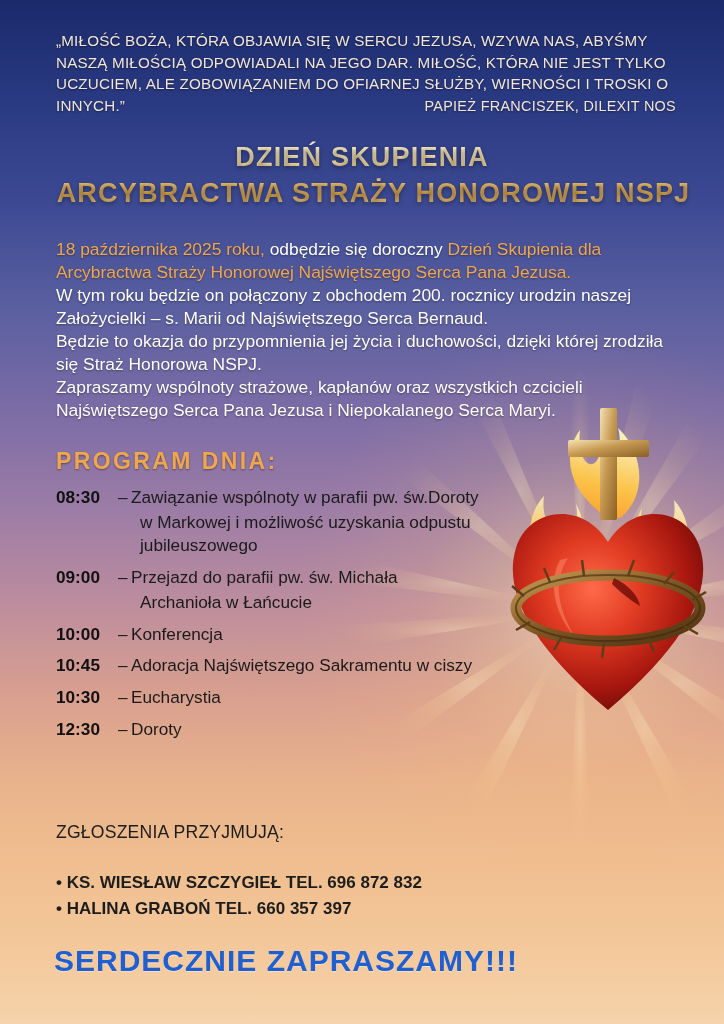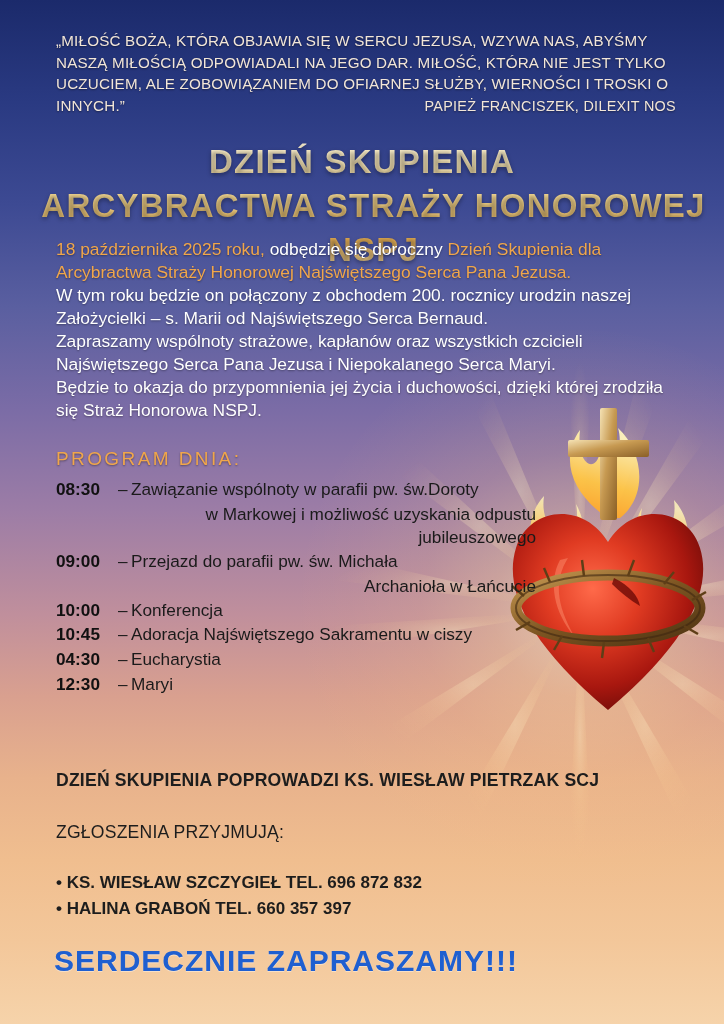--- a/index.html
+++ b/index.html
@@ -84,21 +84,21 @@
     text-shadow: 0 1px 2px rgba(0,0,0,0.45);
   }
 
   
   .title {
     position: absolute;
     left: 0;
     top: 140px;
     width: 724px;
     text-align: center;
-    font-size: 33px;
+    font-size: 27px;
     font-weight: bold;
     letter-spacing: 1.2px;
     line-height: 1.33;
     color: #f7dda2;
     background: linear-gradient(to bottom, #fff6d8 0%, #f6d88f 45%, #e0a94f 75%, #f4dca4 100%);
     -webkit-background-clip: text;
     background-clip: text;
     -webkit-text-fill-color: transparent;
     text-shadow: 0 2px 4px rgba(0,0,0,0.35);
   }
@@ -116,40 +116,40 @@
     text-shadow: 0 1px 2px rgba(0,0,0,0.38);
   }
   .intro .hl { color: #f0a64b; }
   .intro .hl2 { color: #f0a64b; }
 
   
   .program-title {
     position: absolute;
     left: 56px;
     top: 448px;
-    font-size: 19px;
-    font-weight: normal;
+    font-size: 23px;
+    font-weight: bold;
     letter-spacing: 2.4px;
     color: #f0a64b;
     text-shadow: 0 1px 2px rgba(0,0,0,0.4);
   }
   .program {
     position: absolute;
     left: 56px;
     top: 478px;
     width: 480px;
     color: #1a1a1a;
     font-size: 17.2px;
     line-height: 1.38;
   }
-  .prow { display: flex; align-items: center; margin-bottom: 1px; }
+  .prow { display: flex; align-items: center; margin-bottom: 1px; margin-top: 8px; }
   .ptime { font-weight: bold; width: 62px; flex: 0 0 62px; color: #111; }
   .pdash { width: 13px; flex: 0 0 13px; }
   .ptext { flex: 1; }
-  .pcont { margin-left: 33px; text-align: right; }
+  .pcont { margin-left: 84px; }
 
   
   .lead {
     position: absolute;
     left: 56px;
     top: 770px;
     font-size: 17.6px;
     font-weight: bold;
     color: #1d1d1d;
     letter-spacing: 0.2px;
@@ -295,22 +295,22 @@
   <div class="title">
     <span class="l1">DZIEŃ SKUPIENIA</span>
     <span class="l2">ARCYBRACTWA STRAŻY HONOROWEJ NSPJ</span>
   </div>
 
   <div class="intro">
     <p>
       <span class="hl">18 października 2025 roku,</span><span> odbędzie się doroczny </span><span class="hl2">Dzień Skupienia dla Arcybractwa Straży Honorowej Najświętszego Serca Pana Jezusa.</span>
     </p>
     <p>W tym roku będzie on połączony z obchodem 200. rocznicy urodzin naszej Założycielki – s. Marii od Najświętszego Serca Bernaud.</p>
+    <p>Będzie to okazja do przypomnienia jej życia i duchowości, dzięki której zrodziła się Straż Honorowa NSPJ.</p>
     <p>Zapraszamy wspólnoty strażowe, kapłanów oraz wszystkich czcicieli Najświętszego Serca Pana Jezusa i Niepokalanego Serca Maryi.</p>
-    <p>Będzie to okazja do przypomnienia jej życia i duchowości, dzięki której zrodziła się Straż Honorowa NSPJ.</p>
   </div>
 
   <div class="program-title">PROGRAM DNIA:</div>
   <div class="program">
 
     <div class="prow">
       <span class="ptime">08:30</span>
       <span class="pdash">–</span>
       <span class="ptext">Zawiązanie wspólnoty w parafii pw. św.Doroty</span>
     </div>
@@ -330,33 +330,32 @@
       <span class="ptext">Konferencja</span>
     </div>
 
     <div class="prow">
       <span class="ptime">10:45</span>
       <span class="pdash">–</span>
       <span class="ptext">Adoracja Najświętszego Sakramentu w ciszy</span>
     </div>
 
     <div class="prow">
-      <span class="ptime">04:30</span>
+      <span class="ptime">10:30</span>
       <span class="pdash">–</span>
       <span class="ptext">Eucharystia</span>
     </div>
 
     <div class="prow">
       <span class="ptime">12:30</span>
       <span class="pdash">–</span>
-      <span class="ptext">Maryi</span>
-    </div>
-  </div>
-
-  <div class="lead">DZIEŃ SKUPIENIA POPROWADZI KS. WIESŁAW PIETRZAK SCJ</div>
+      <span class="ptext">Doroty</span>
+    </div>
+  </div>
+
   <div class="signup">ZGŁOSZENIA PRZYJMUJĄ:</div>
   <div class="contacts">
     <div>• KS. WIESŁAW SZCZYGIEŁ TEL. 696 872 832</div>
     <div>• HALINA GRABOŃ  TEL. 660 357 397</div>
   </div>
   <div class="closing">SERDECZNIE  ZAPRASZAMY!!!</div>
 
 </div>
 
 </body></html>

